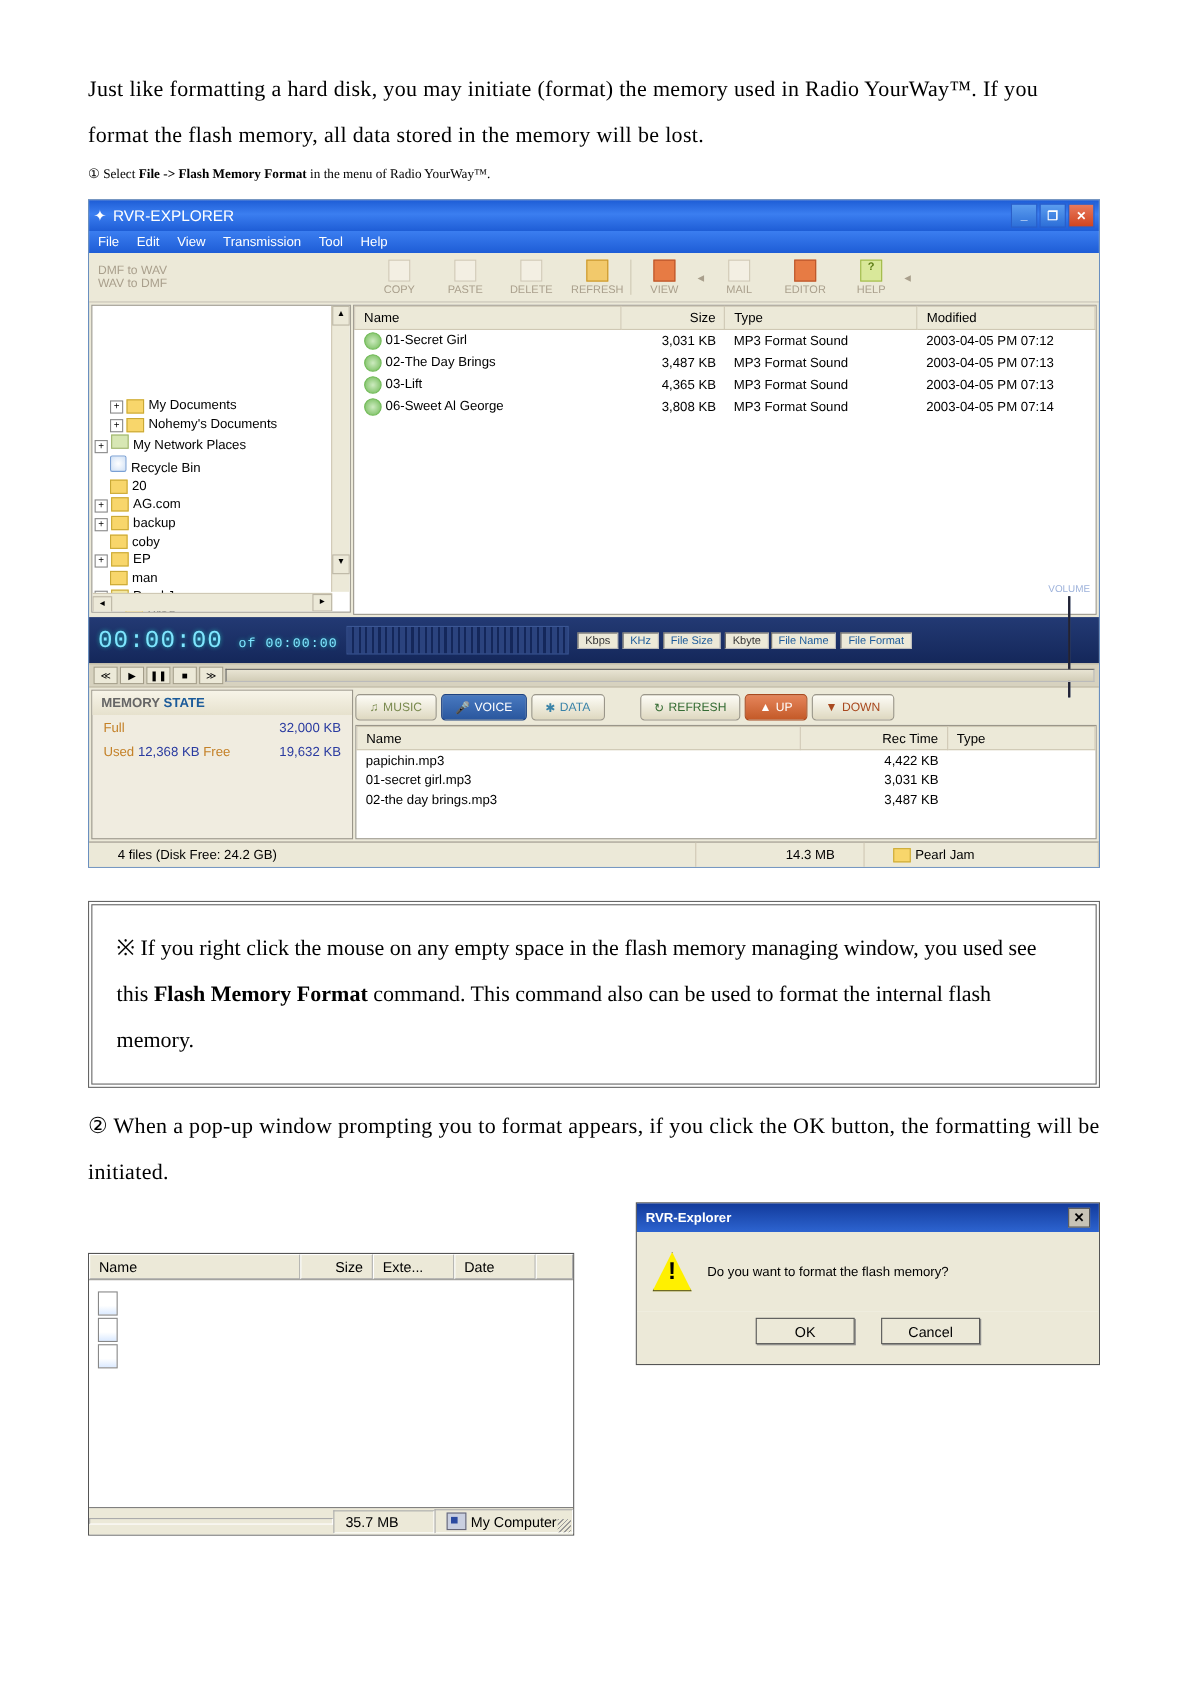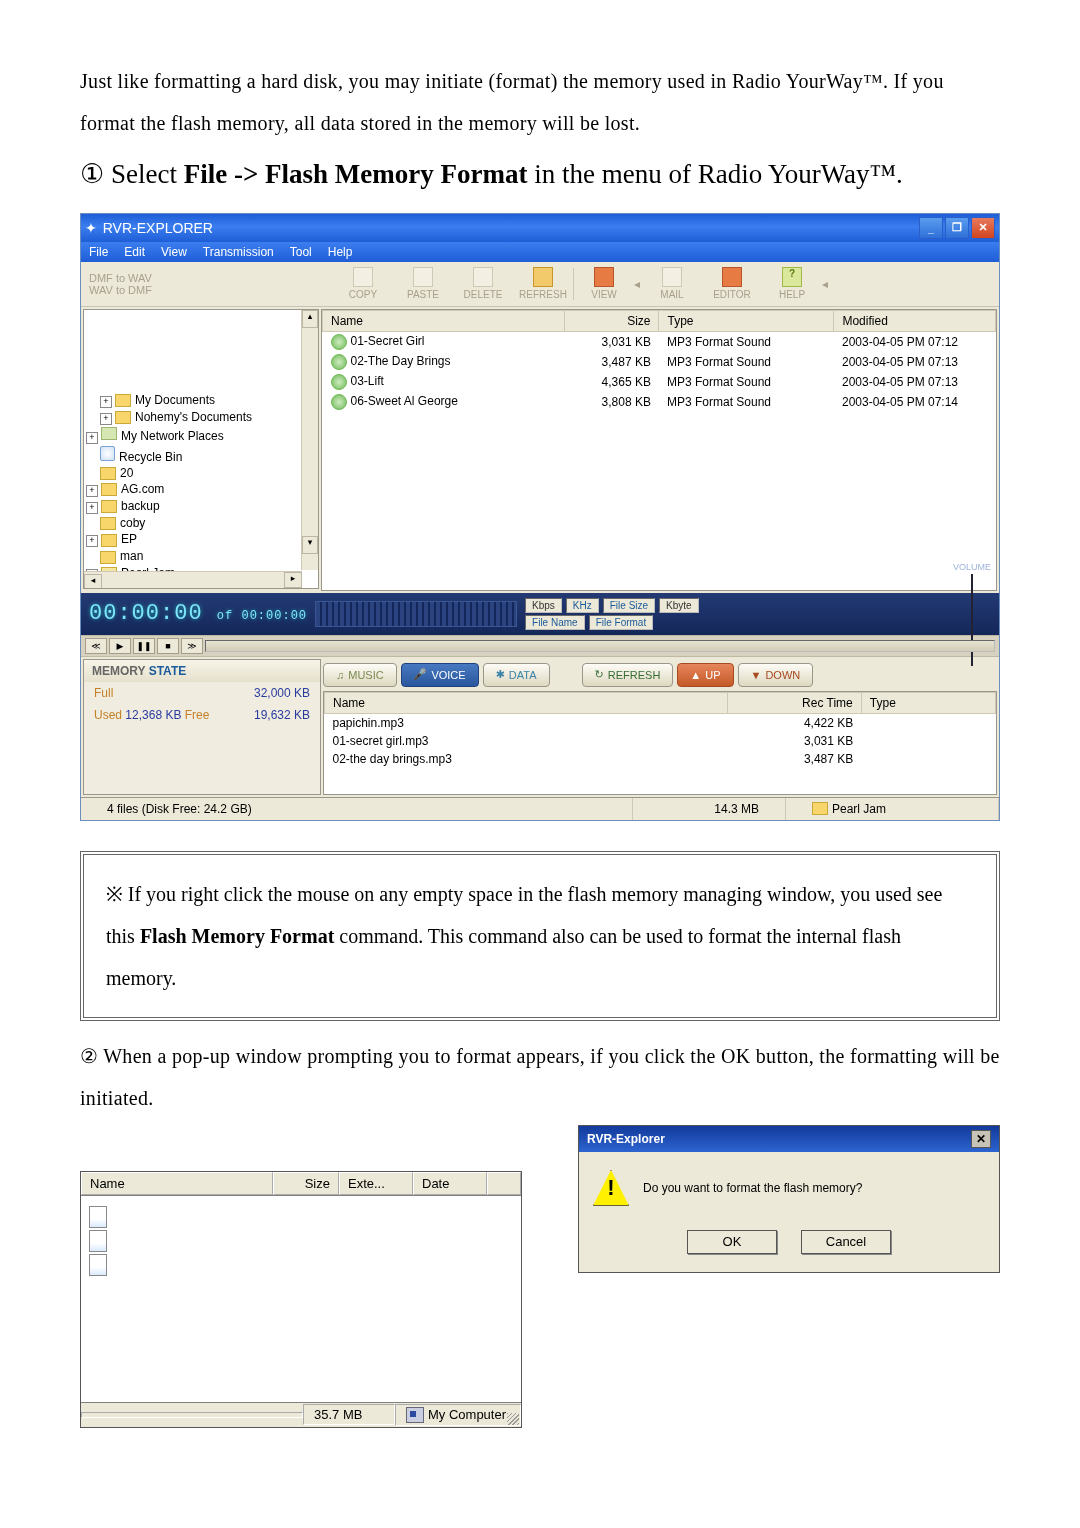--- a/index.html
+++ b/index.html
@@ -1,17 +1,17 @@
 <!DOCTYPE html>
 <html><head>
 <meta charset="utf-8">
 <style>
 body{margin:0;font-family:"Times New Roman",serif;background:#fff;color:#000;width:1080px;padding:60px 80px 40px 80px;box-sizing:border-box}
 .body-text{font-size:20px;line-height:2.1;letter-spacing:0.3px}
-.step{font-size:27px;line-height:2.1;margin:2px 0 10px 0}
+.step{font-size:12px;line-height:2.1;margin:2px 0 10px 0}
 .win{border:1px solid #6a8fbf;margin:6px 0;background:#ece9d8;font-family:Tahoma,Arial,sans-serif;font-size:12px;color:#000;position:relative}
 .titlebar{background:linear-gradient(to bottom,#1e5dd6,#3b7ef0 45%,#1e5dd6);color:#fff;height:28px;display:flex;align-items:center;padding:0 4px;justify-content:space-between}
 .titlebar .tleft{display:flex;align-items:center;gap:6px;font-size:14px}
 .titlebar .wicons{display:flex;gap:2px}
 .wbtn{width:22px;height:20px;border:1px solid #2a5fc9;display:flex;align-items:center;justify-content:center;font-size:11px;font-weight:bold}
 .wmin{background:linear-gradient(#5b9def,#2d6fd8);color:#fff}
 .wmax{background:linear-gradient(#5b9def,#2d6fd8);color:#fff}
 .wclose{background:linear-gradient(#e87a5e,#d1441e);color:#fff}
 .menubar{background:linear-gradient(#3b7ef0,#1e5dd6);color:#fff;height:20px;display:flex;align-items:center;gap:16px;padding:0 8px;font-size:12px}
 .toolbar{display:flex;align-items:center;height:44px;background:#ece9d8;border-bottom:1px solid #c7c3b6}
@@ -227,21 +227,21 @@
               <td>2003-04-05 PM 07:14</td>
             </tr>
       </tbody>
         </table>
     </div>
   </div>
 
   <div class="midbar">
     <span class="lcd"><span>00:00:00</span> <span style="font-size:12px">of 00:00:00</span></span>
     <div class="spec"></div>
-    <div style="display:flex;flex-direction:column;gap:2px">
+    <div style="display:flex;flex-direction:row;gap:2px">
       <div style="display:flex;gap:4px">
         <span class="label">Kbps</span>
         <span class="label" style="color:#1c5b9a">KHz</span>
         <span class="label" style="color:#1c5b9a">File Size</span>
         <span class="label">Kbyte</span>
       </div>
       <div style="display:flex;gap:4px">
         <span class="label" style="color:#1c5b9a">File Name</span>
         <span class="label" style="color:#1c5b9a">File Format</span>
       </div>

